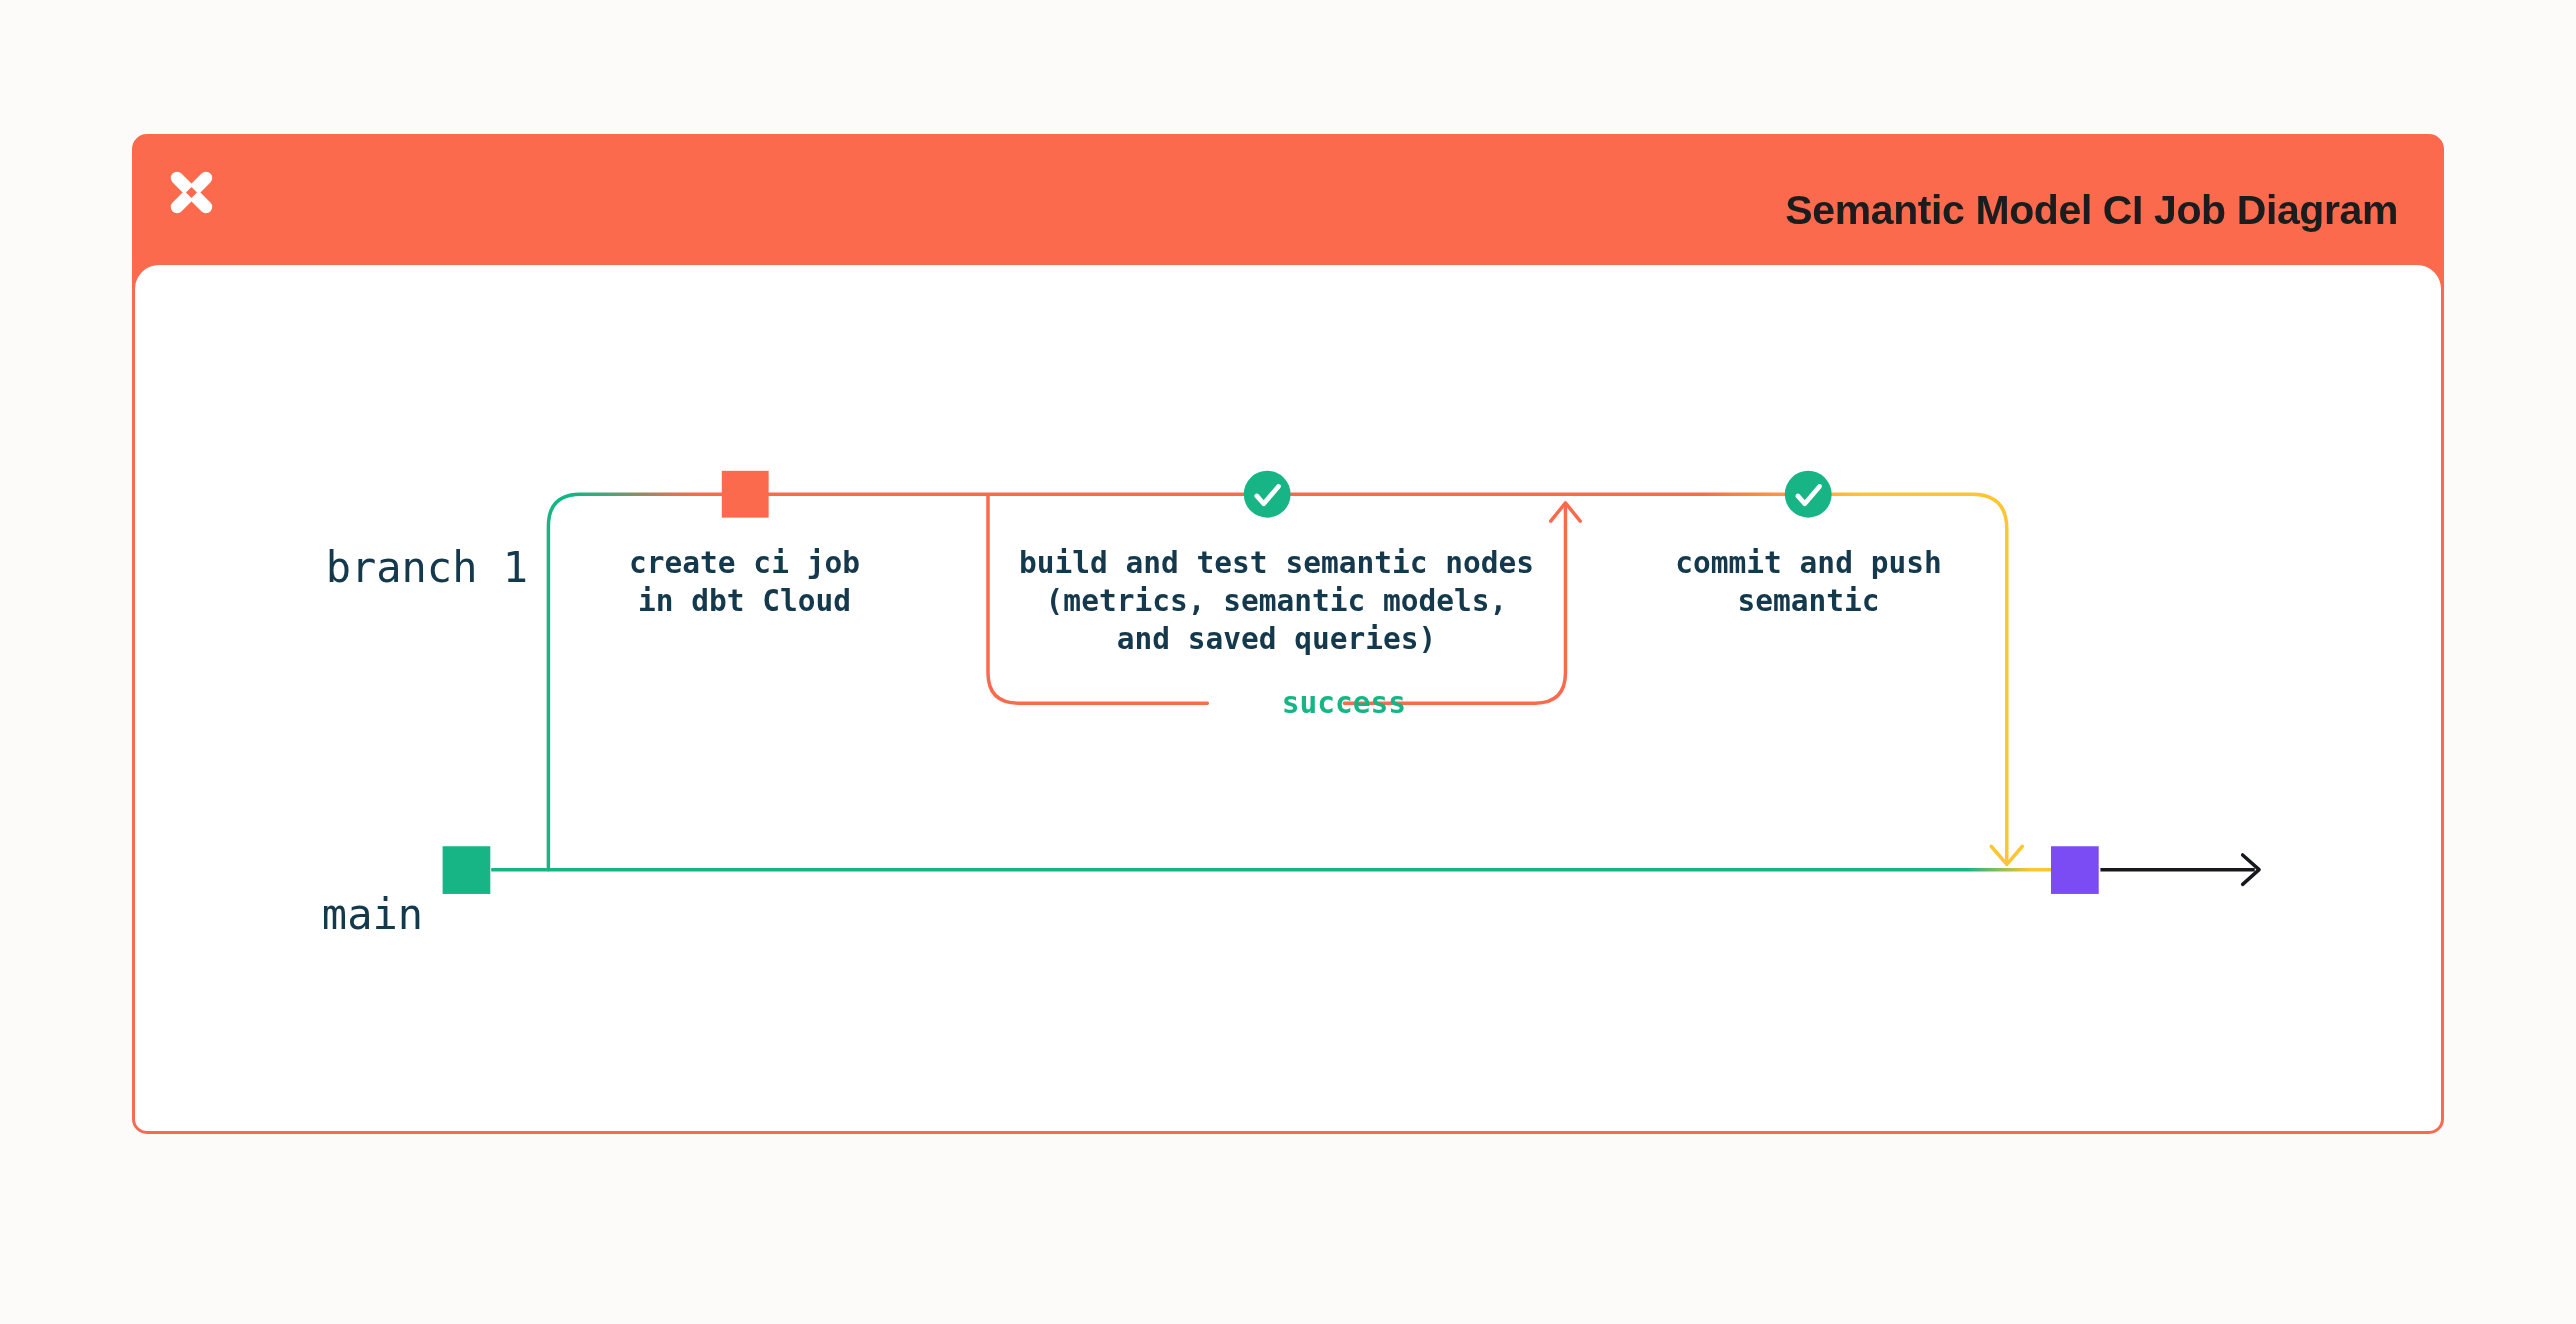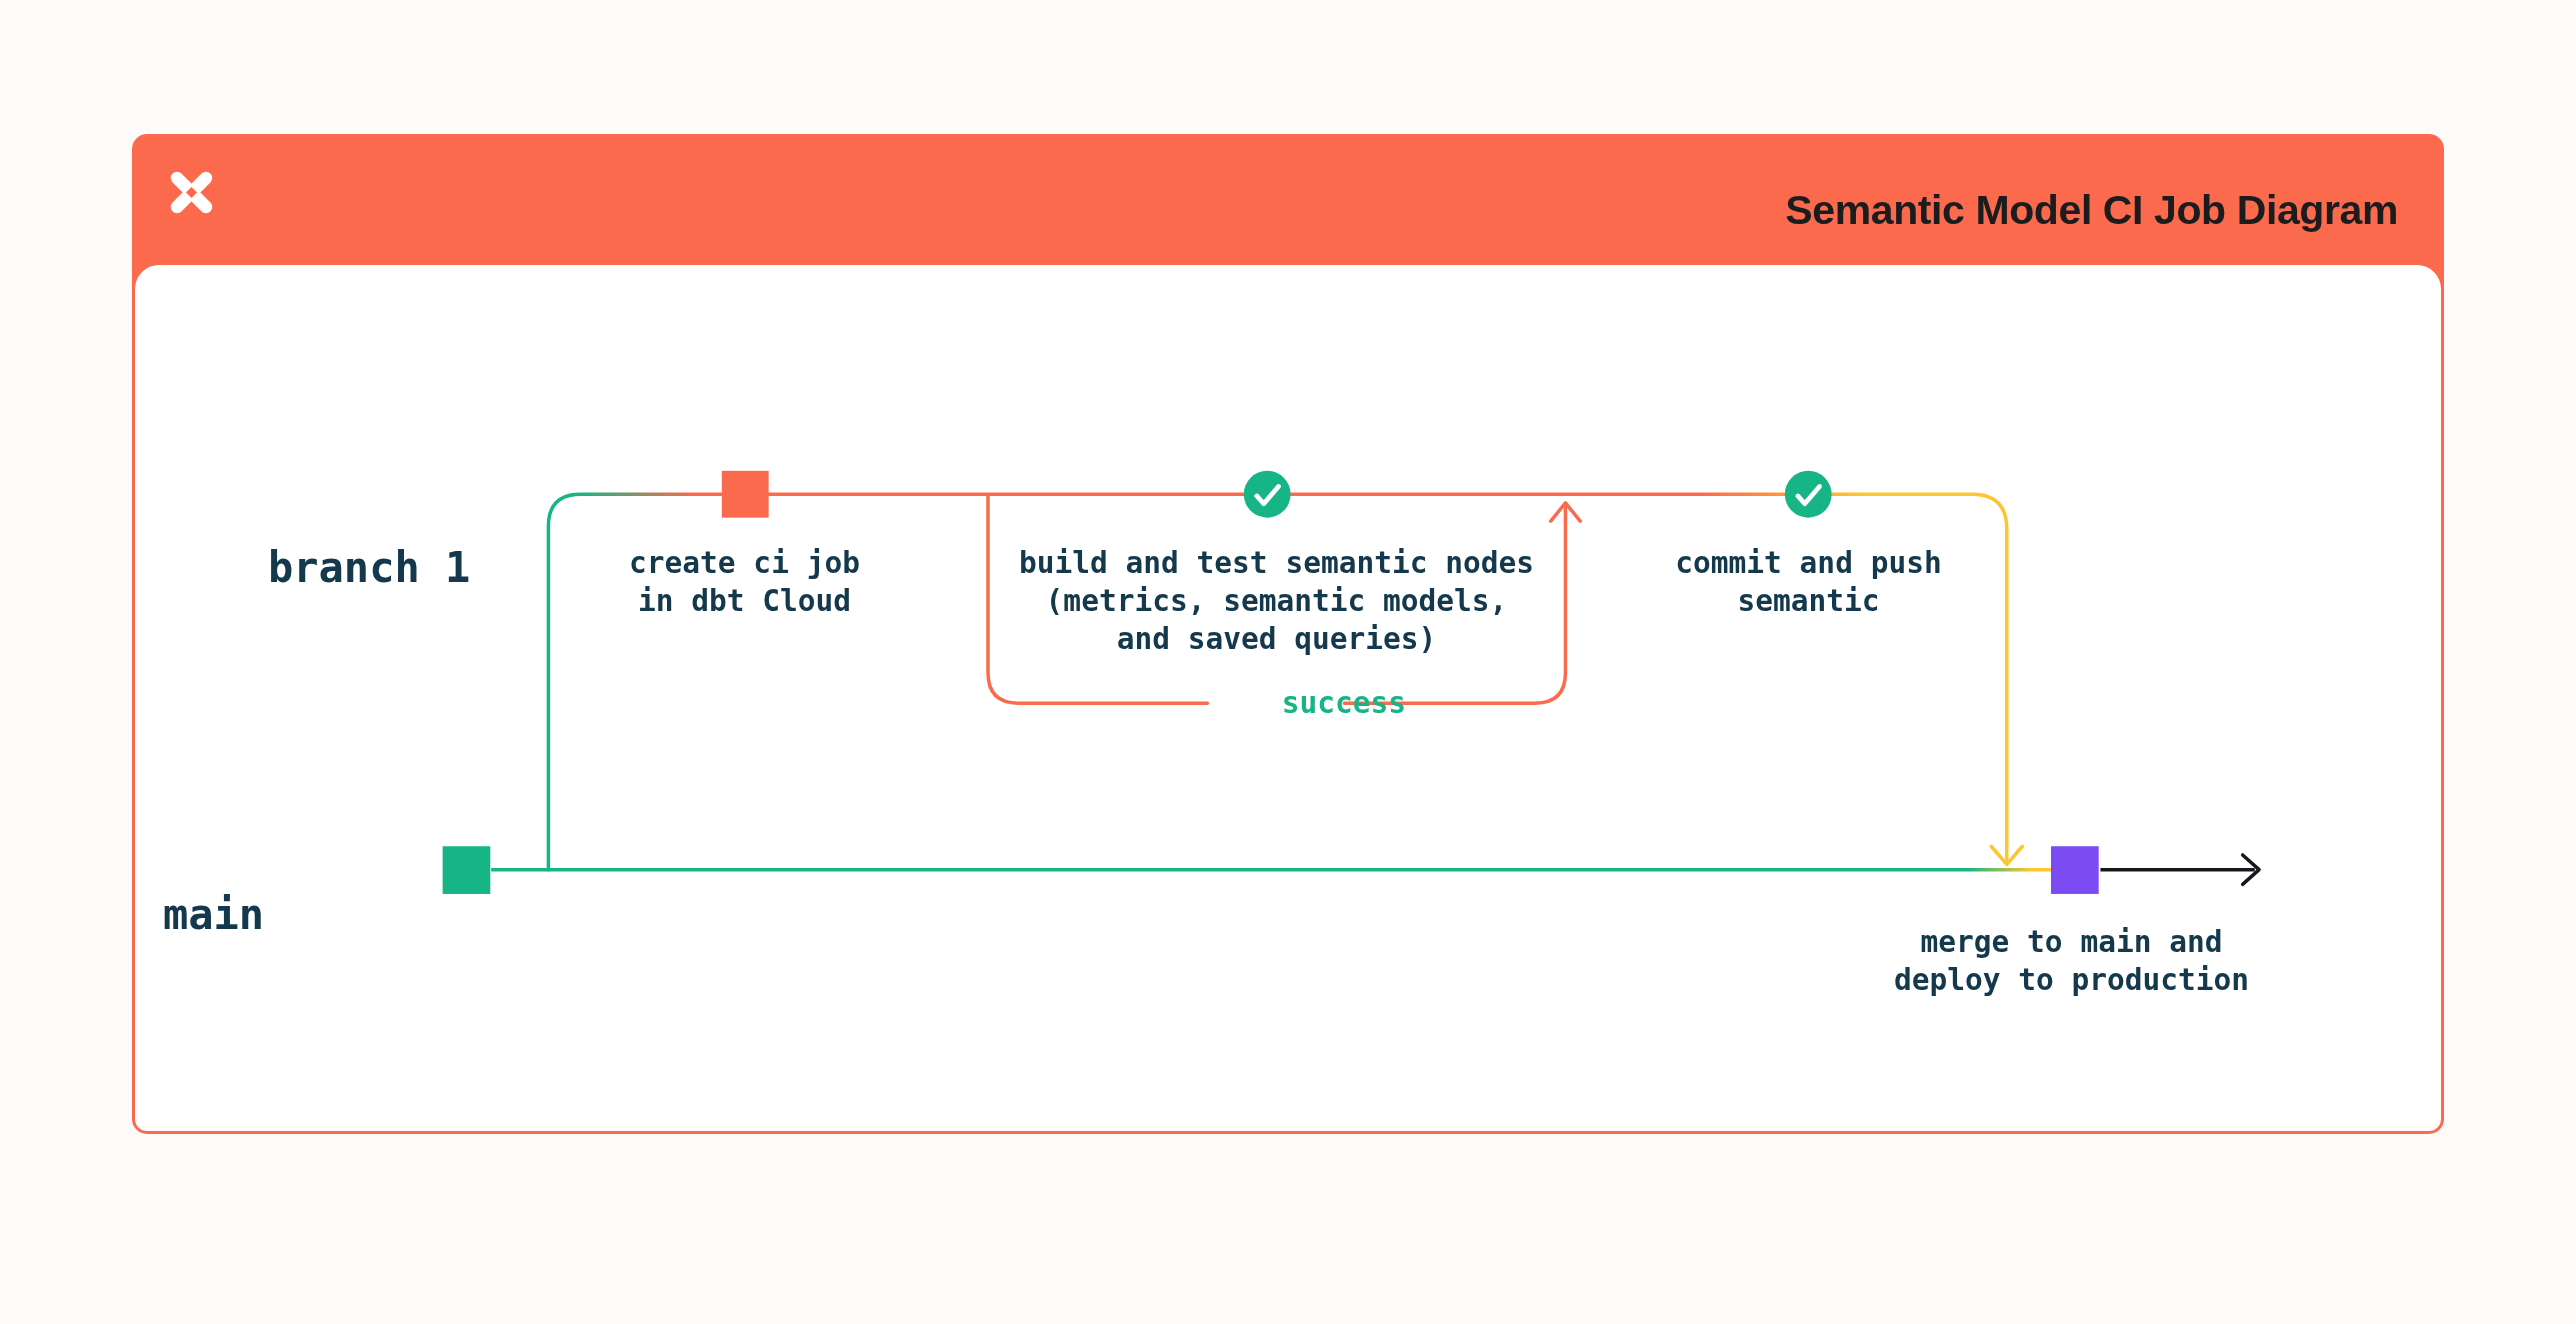--- a/index.html
+++ b/index.html
@@ -19,22 +19,22 @@
     font-family:"Liberation Sans",sans-serif;font-weight:700;font-size:41px;
     color:var(--title-ink,#1a1c1e);letter-spacing:-0.4px;white-space:nowrap;
   }
   .dbt-logo{position:absolute;left:28px;top:27px;width:57px;height:57px;}
   .card-body{
     position:absolute;left:0;top:128px;right:0;bottom:0;
     background:#ffffff;border-radius:24px 24px 0 0;
   }
   .diagram-lines{position:absolute;left:0;top:0;width:2576px;height:1324px;}
   .branch-label{
-    position:absolute;width:260px;text-align:left;
-    font-weight:700;font-size:42px;line-height:43px;color:var(--ink,#14384c);
+    position:absolute;width:260px;text-align:right;
+    font-weight:400;font-size:42px;line-height:43px;color:var(--ink,#14384c);
     white-space:nowrap;
   }
   #label-branch1{left:268px;top:546px;}
   #label-main{left:163px;top:848px;margin-top:45px;}
   .cap{
     position:absolute;width:555px;text-align:center;
     font-weight:700;font-size:29.5px;line-height:38px;color:var(--ink,#14384c);
     white-space:nowrap;
   }
   .cap span{display:block;}
@@ -123,21 +123,17 @@
     <span>build and test semantic nodes</span>
     <span>(metrics, semantic models,</span>
     <span>and saved queries)</span>
   </div>
 
   <div class="cap" id="cap-commit">
     <span>commit and push</span>
     <span>semantic</span>
   </div>
 
-  <div class="cap" id="cap-merge">
-    <span>merge to main and</span>
-    <span>deploy to production</span>
-  </div>
 
   <div id="cap-success">success</div>
 
 </div>
 
 
 </body></html>

